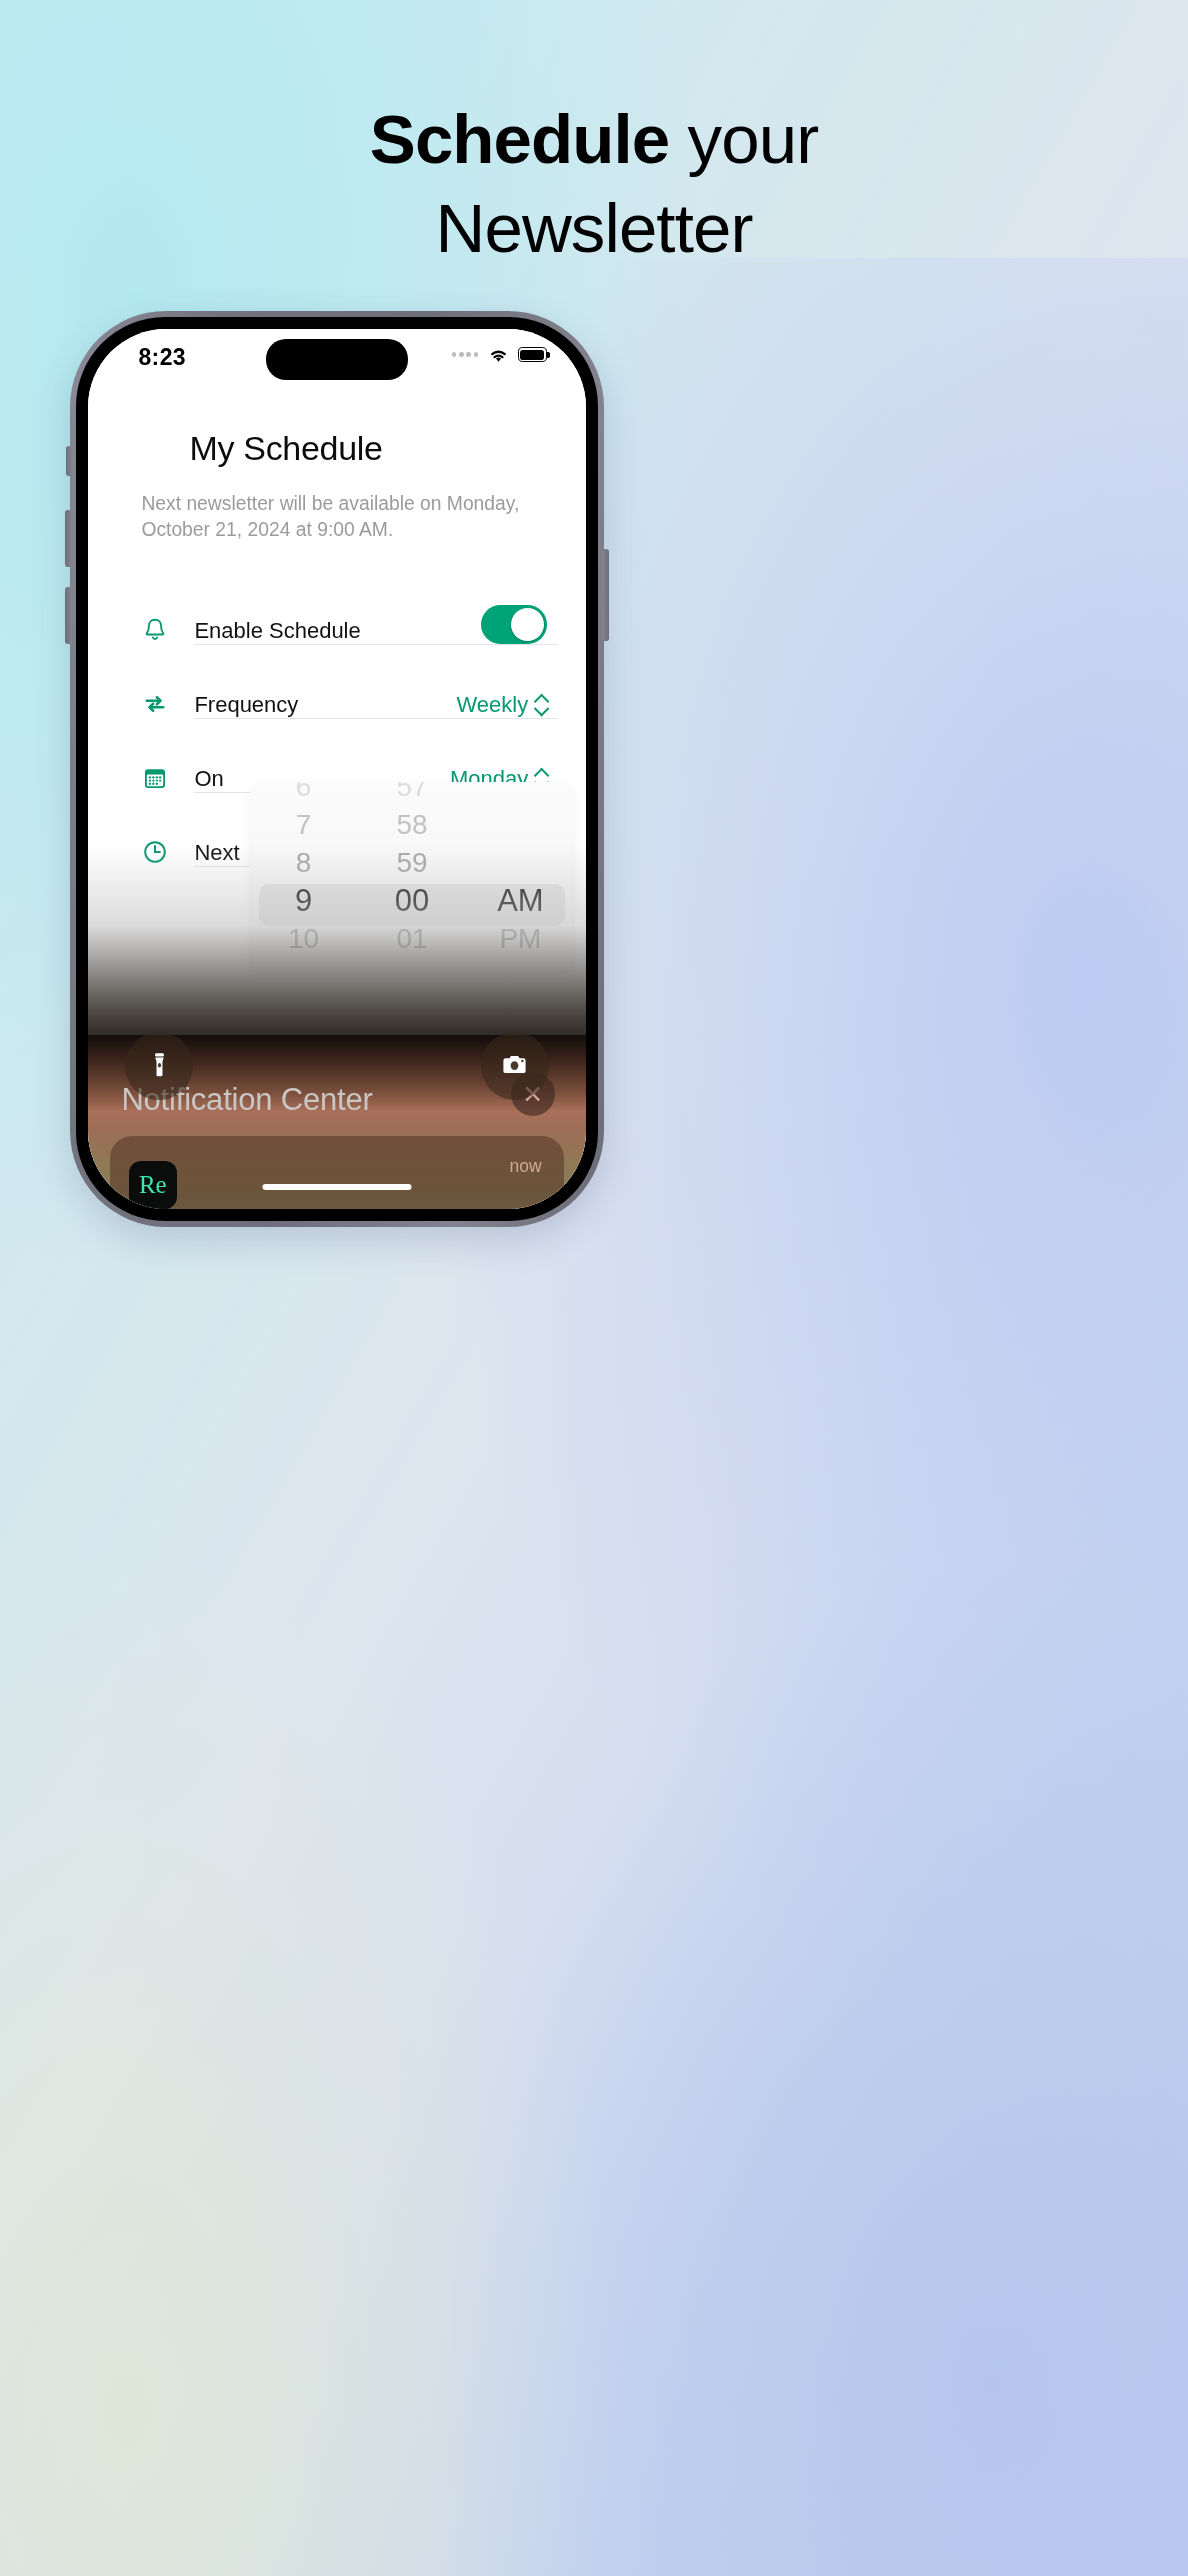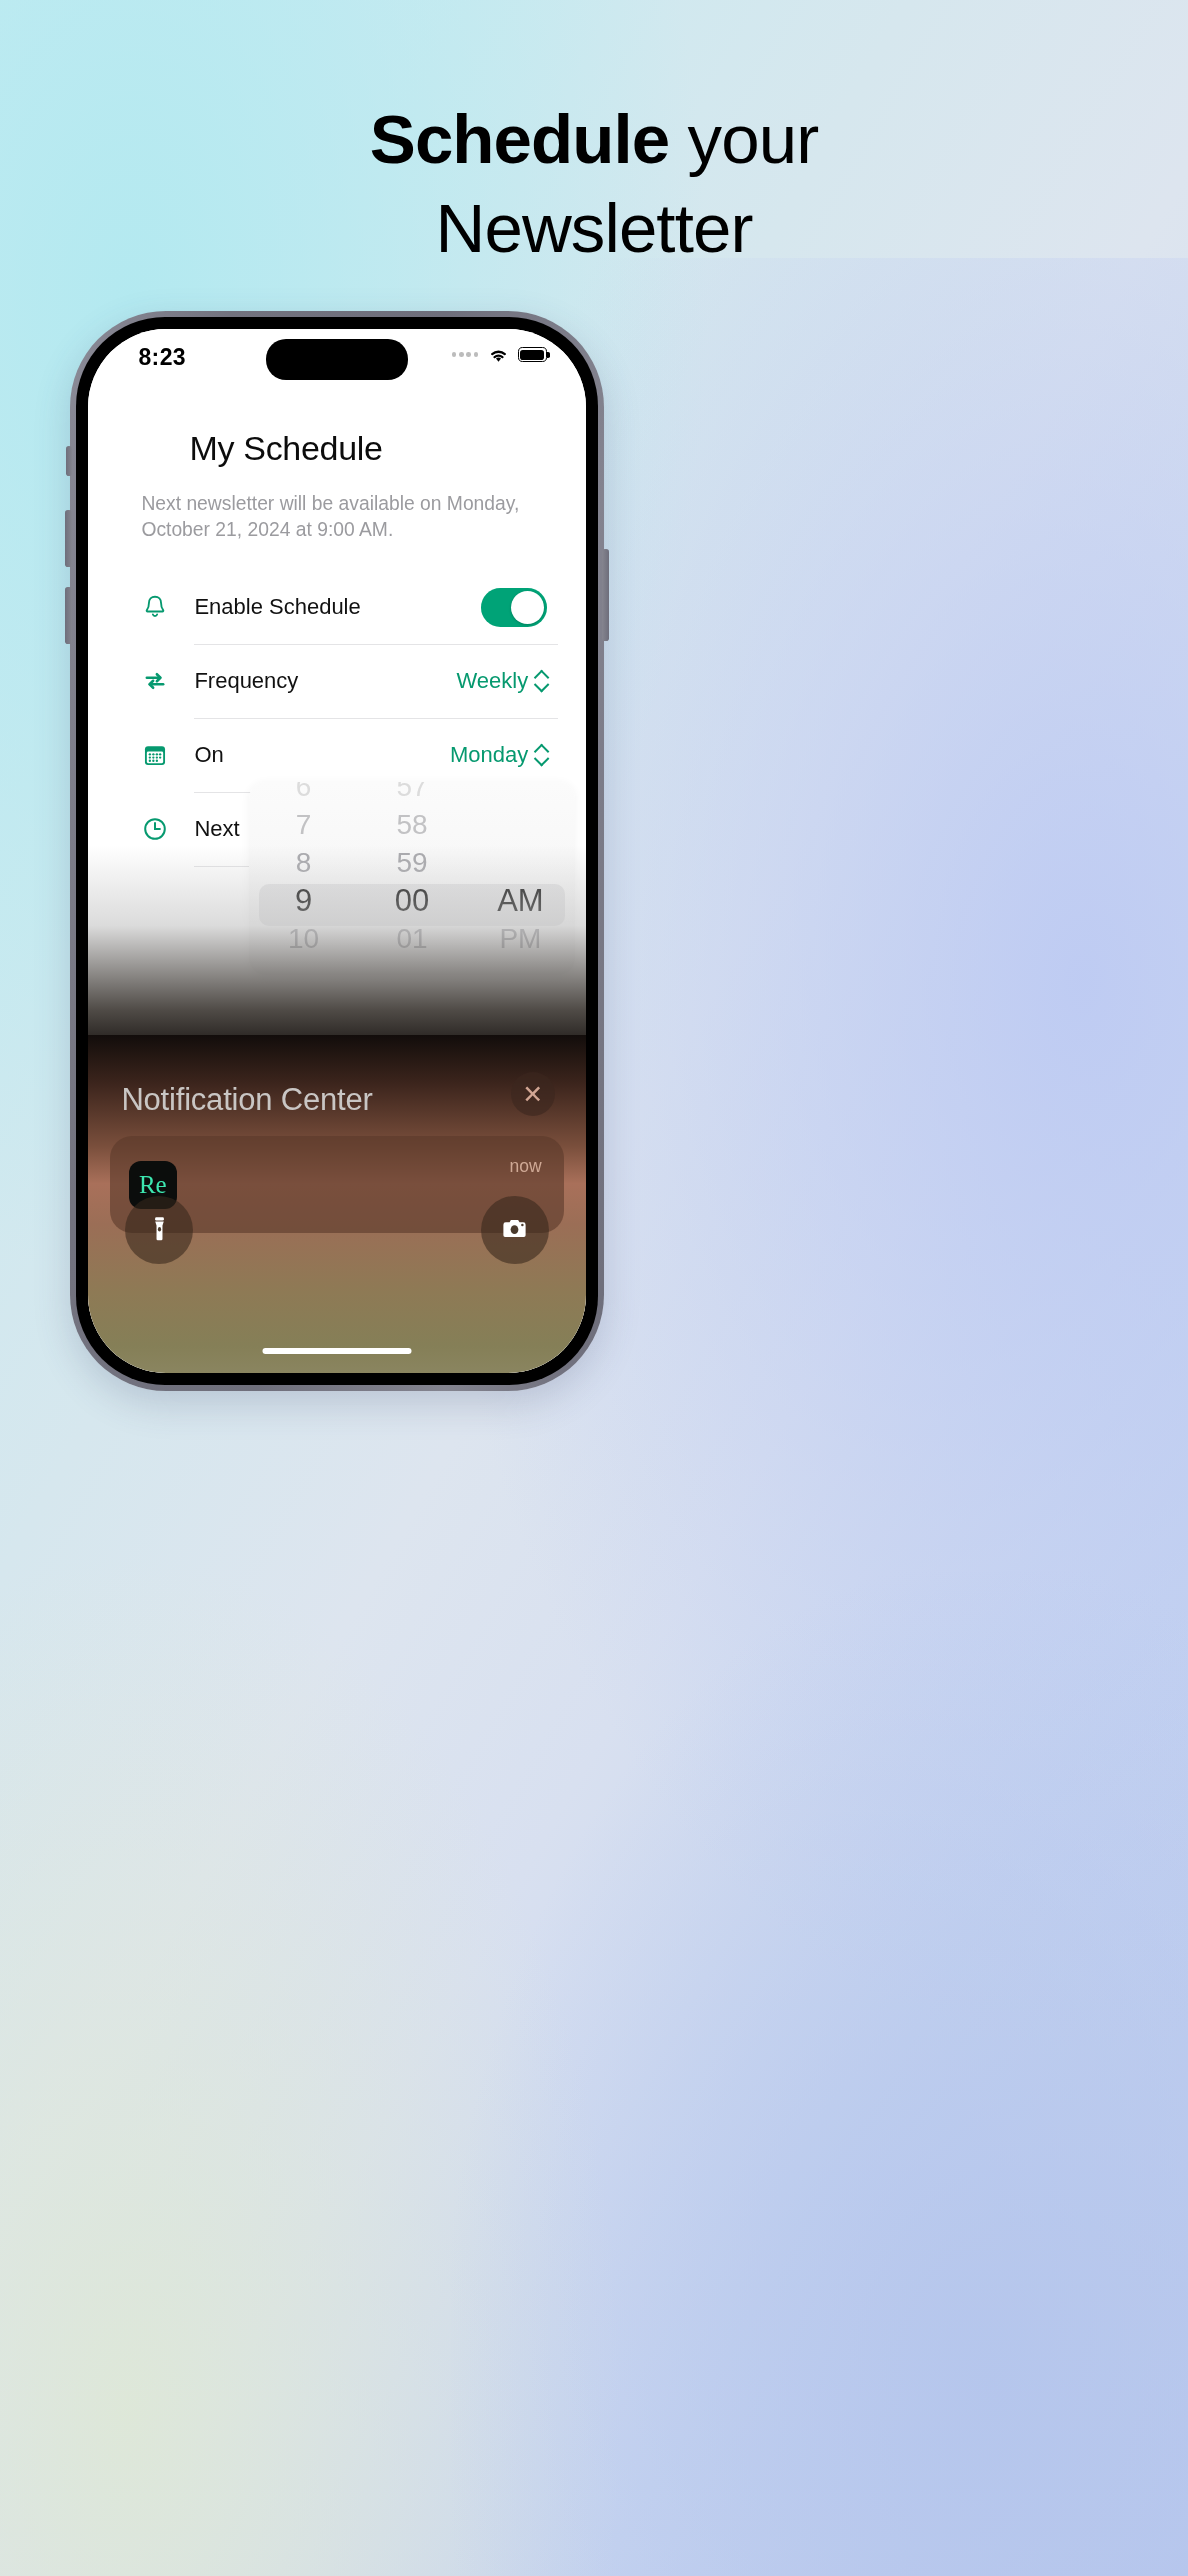--- a/index.html
+++ b/index.html
@@ -28,21 +28,21 @@
     font-size:69px; letter-spacing:-0.9px; z-index:5;margin-top:20px;
   }
   .headline .l1{display:block; margin-bottom:20px;}
   .headline .l2{display:block;}
   .hl-bold{font-weight:700;}
   .hl-reg{font-weight:400;}
 
   
   .phone{
     position:absolute; left:70px; top:311px;
-    width:534px; height:1080px;
+    width:534px; height:916px;
     border-radius:96px;
     background: linear-gradient(100deg,#8b8b97 0%, #73737f 22%, #6f6f7c 52%, #83838f 78%, #6c6c79 100%);
     padding:6.4px;
     box-shadow:0 13px 37px rgba(60,70,110,.20);
     z-index:4;
   }
   .phone-bezel{
     width:100%; height:100%; border-radius:89px;
     background:#000; padding:12px;
   }
@@ -70,21 +70,21 @@
   .batt{width:28.6px;height:14.7px;border:1.8px solid #000;border-radius:4.6px;position:relative;}
   .batt::after{content:"";position:absolute;right:-4.6px;top:3.7px;width:2.8px;height:5.5px;background:#000;border-radius:0 1.8px 1.8px 0;}
   .batt i{position:absolute;left:1.4px;top:1.4px;bottom:1.4px;width:calc(100% - 2.8px);background:#000;border-radius:2.8px;display:block;}
 
   
   .app{position:absolute;left:0;right:0;top:0;bottom:0;background:#fff;}
   .app-title{position:absolute;left:53px;top:100px;font-size:34px;font-weight:400;color:#0c0c0c;letter-spacing:-0.3px;margin-left:48px;}
   .app-sub{position:absolute;left:53px;right:41px;top:162px;font-size:19.3px;line-height:1.32;color:#9b9b9f;font-weight:400;}
 
   .rows{position:absolute;left:53px;right:28px;top:241px;}
-  .row{position:relative;height:74px;display:flex;align-items:center;}
+  .row{position:relative;height:74px;display:flex;align-items:flex-end;}
   .row-ico{width:53px;flex:0 0 53px;display:flex;align-items:center;}
   .row-label{font-size:22px;color:#111;font-weight:400;}
   .row-right{margin-left:auto;display:flex;align-items:center;gap:6.4px;
     font-size:22px;color:#06996f;padding-right:11px;}
   .row-sep{position:absolute;left:53px;right:0;bottom:0;height:0.9px;background:#e4e4e6;}
   .chev{display:inline-block;width:12px;height:20px;position:relative;}
   .chev::before,.chev::after{content:"";position:absolute;left:0.9px;width:9.2px;height:9.2px;
     border-left:2.2px solid #06996f;border-top:2.2px solid #06996f;}
   .chev::before{top:0.9px;transform:rotate(45deg);}
   .chev::after{bottom:0.9px;transform:rotate(225deg);}

